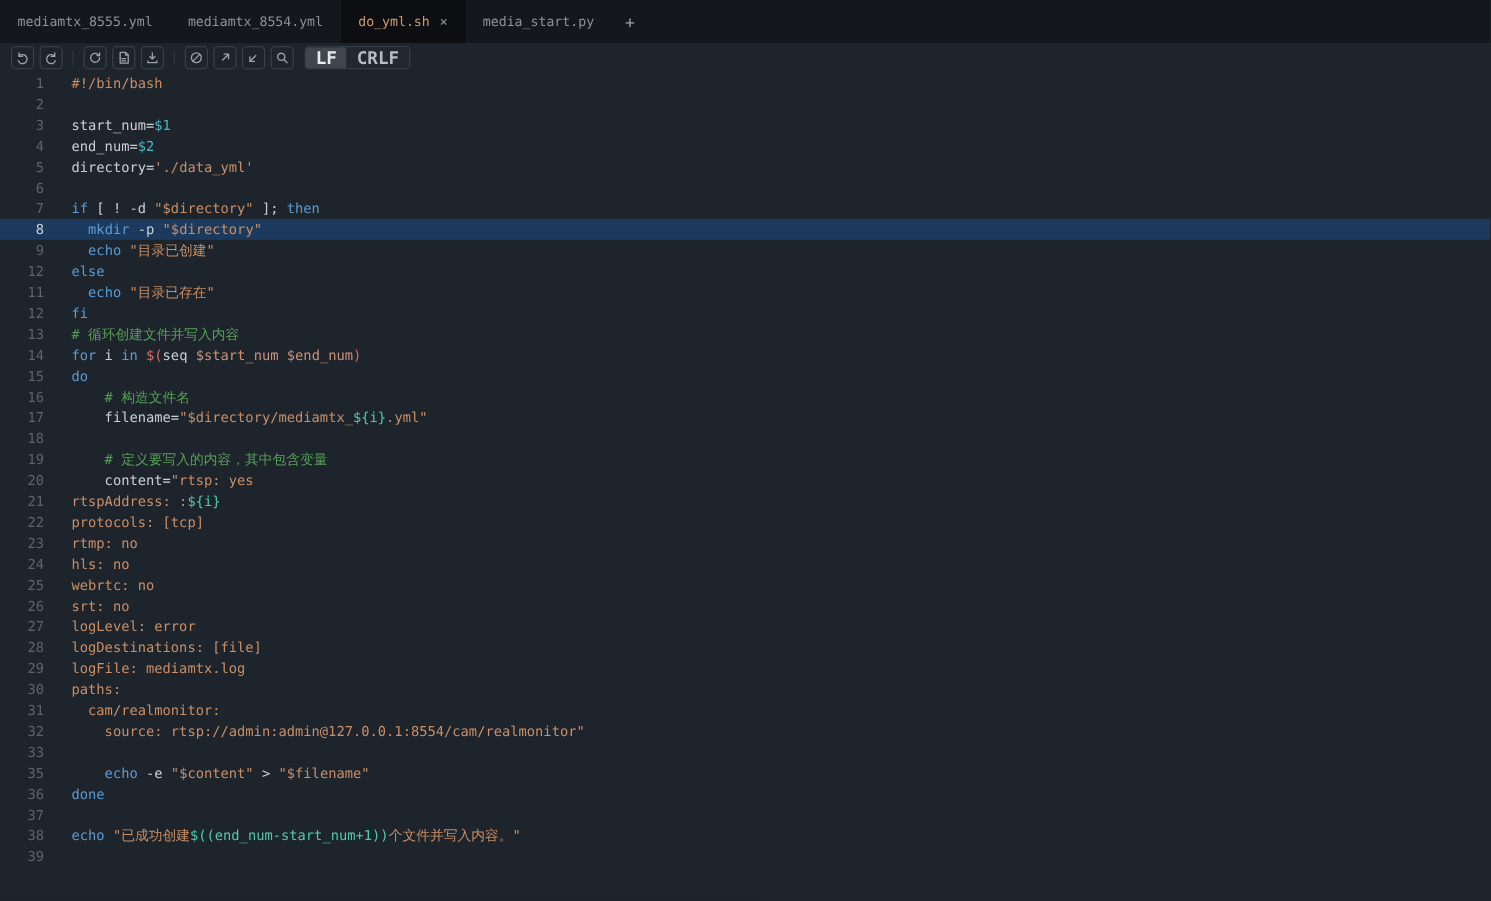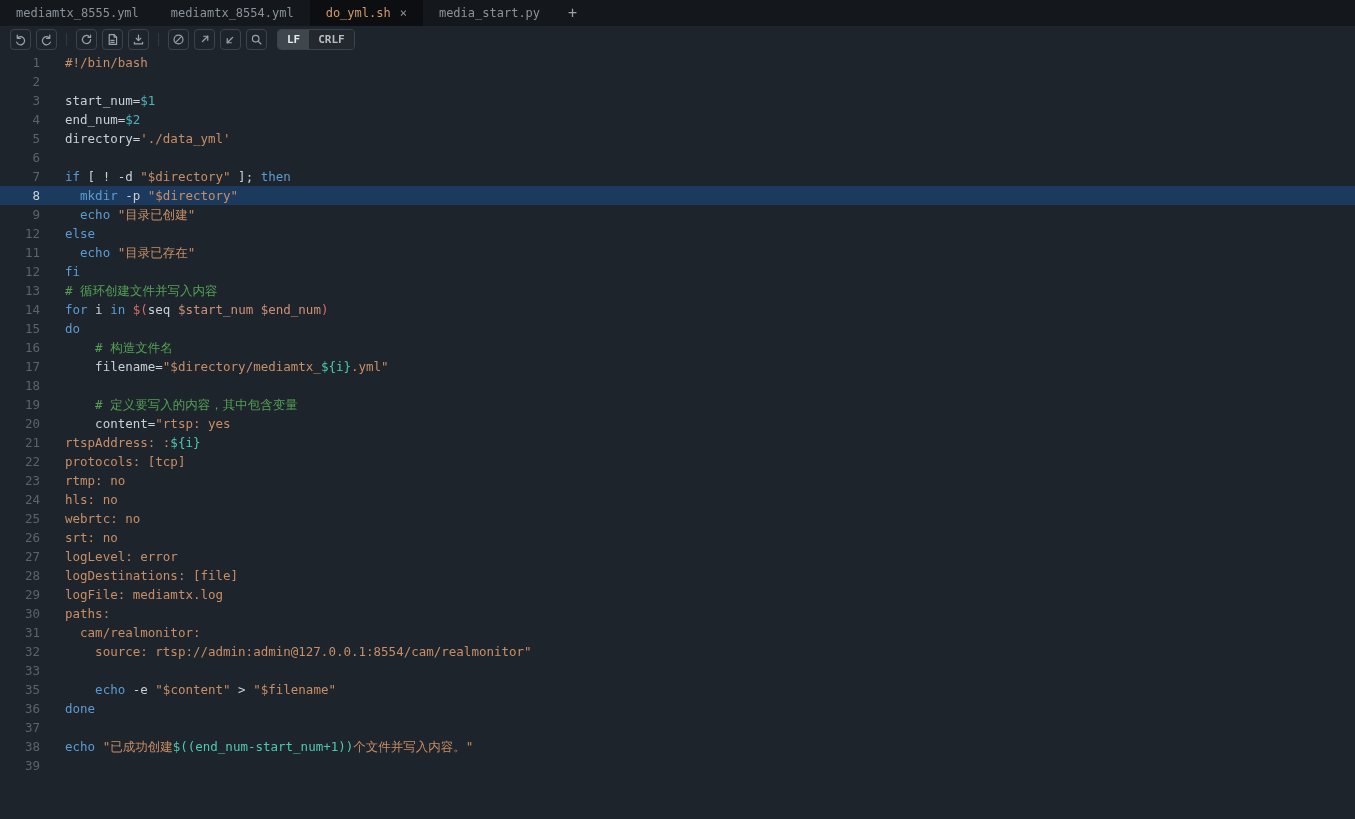--- a/index.html
+++ b/index.html
@@ -1,34 +1,34 @@
 <!DOCTYPE html>
 <html style="--background: #1d242b; --tabbar_bg: #14171b; --active_tab_bg: #0c0e11; --active_tab_text: #d19a66; --inactive_tab_text: #8a929b; --toolbar_icon: #9aa2ab; --button_border: #3c434b; --eol_selected_bg: #3f464e; --gutter_text: #5a6370; --active_line_bg: #1c3a5e; --default_text: #c9cfd6; --keyword: #5b9bd3; --string: #c98e66; --comment: #55a055; --variable: #4db5bd; --warm_variable: #ce9178; --expansion: #4ec9b0; --punctuation: #d96a6a;"><head>
 <meta charset="utf-8">
 <style>
   *{box-sizing:border-box;margin:0;padding:0}
   html,body{width:1355px;height:819px;overflow:hidden}
   body{background:var(--background,#1d242b);font-family:"DejaVu Sans Mono","DejaVu Sans",monospace}
 
   
-  .tabbar{display:flex;align-items:stretch;height:26px;background:var(--tabbar_bg,#14171b);
+  .tabbar{display:flex;align-items:stretch;height:39px;background:var(--tabbar_bg,#14171b);
           font-size:12px;color:var(--inactive_tab_text,#8a929b)}
   .tab{display:flex;align-items:center;padding:0 16px;white-space:nowrap;cursor:default}
   .tab.active{background:var(--active_tab_bg,#0c0e11);color:var(--active_tab_text,#d19a66)}
   .tab-close{margin-left:9px;color:#8d949c;font-size:12px}
   .new-tab{display:flex;align-items:center;padding:0 12px;color:#9aa2ab;font-size:15px}
 
   
   .toolbar{display:flex;align-items:center;height:26px;padding-left:10px;gap:5px;background:var(--background,#1d242b)}
   .tbtn{width:21px;height:21px;border:1px solid var(--button_border,#3c434b);border-radius:4px;
         display:flex;align-items:center;justify-content:center;color:var(--toolbar_icon,#9aa2ab);background:transparent}
   .tbtn svg{width:13px;height:13px;stroke:currentColor;fill:none;stroke-width:1.5;stroke-linecap:round;stroke-linejoin:round}
   .sep{width:1px;height:13px;background:#33393f;margin:0 4px}
   .eol{display:flex;border:1px solid var(--button_border,#3c434b);border-radius:4px;overflow:hidden;
-       margin-left:5px;height:21px;font-size:11px;font-weight:bold}
+       margin-left:5px;height:21px;font-size:16px;font-weight:bold}
   .eol .opt{display:flex;align-items:center;padding:0 9px;color:#b6bcc3;background:#23282e}
   .eol .opt.selected{background:var(--eol_selected_bg,#3f464e);color:#e8ebee}
 
   
   .editor{font-size:12.5px;line-height:19px;padding-top:1px}
   .code-line{display:flex;white-space:pre;width:100%}
   .code-line.active{background:var(--active_line_bg,#1c3a5e)}
   .gutter{display:inline-block;width:40px;text-align:right;color:var(--gutter_text,#5a6370);flex:none}
   .code-line.active .gutter{color:#ccd3da}
   .code-text{padding-left:25px}

